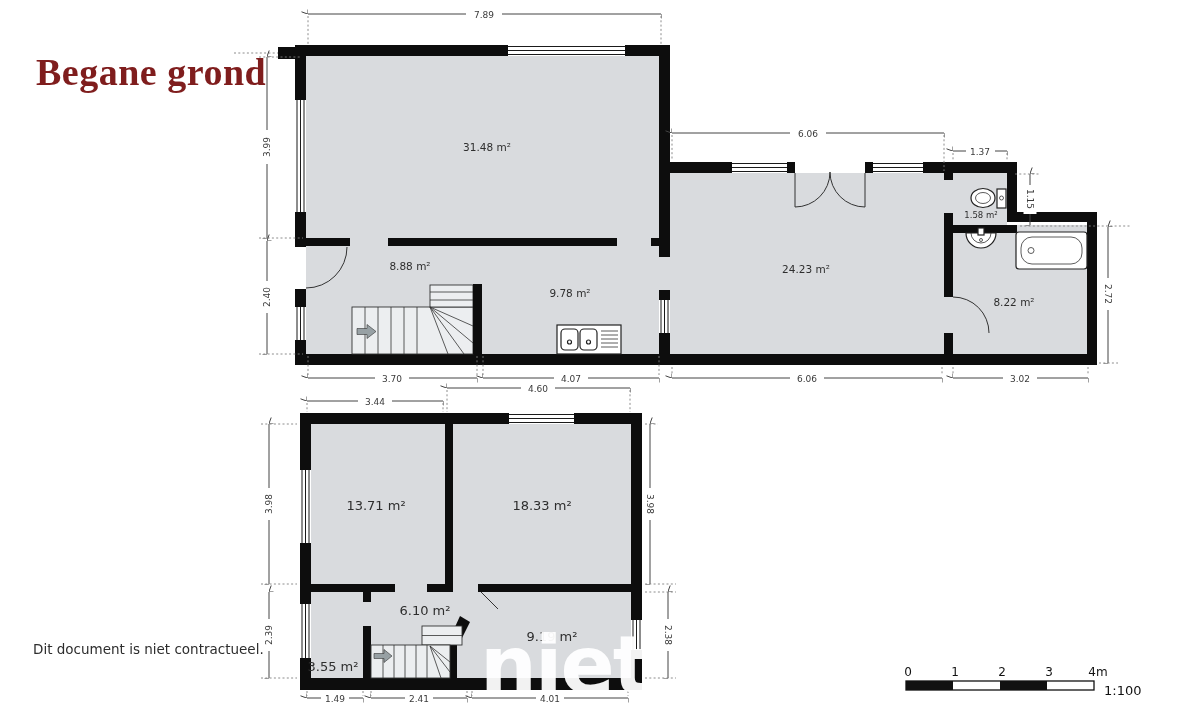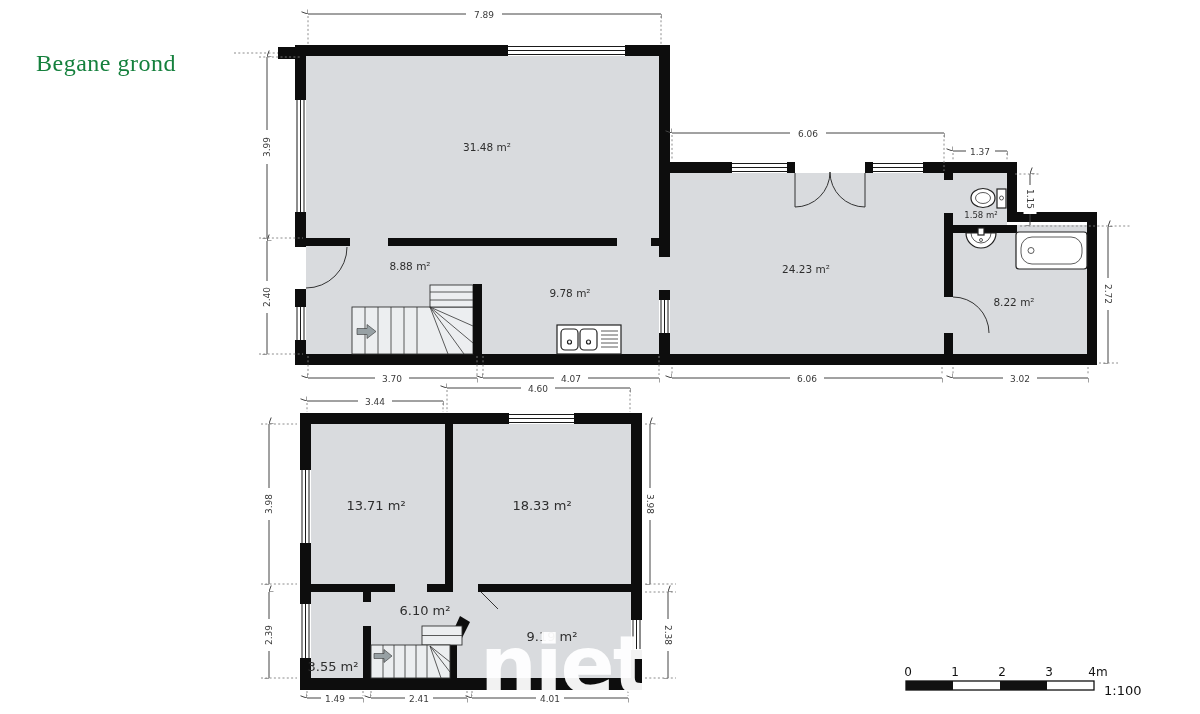--- a/index.html
+++ b/index.html
@@ -1,19 +1,19 @@
 <!DOCTYPE html>
 <html><head>
 <meta charset="utf-8">
 <style>
   html,body{margin:0;padding:0;background:#fff;}
   .canvas{position:relative;width:1200px;height:714px;background:#ffffff;overflow:hidden;
           font-family:"DejaVu Sans",sans-serif;}
   .floor-title{position:absolute;font-family:"Liberation Serif","DejaVu Serif",serif;
-               font-size:24px;color:#15803d;letter-spacing:.5px;}
+               font-size:38px;color:#7f1d1d;letter-spacing:.5px;font-weight:bold;}
   #title-ground{left:36px;top:50px;}
   #title-first{left:25px;top:408px;}
   .disclaimer{position:absolute;left:33px;top:641px;font-size:13.5px;color:#2d2d2d;}
   .watermark{position:absolute;left:480px;top:626px;font-size:80px;font-weight:bold;
              color:rgba(255,255,255,.95);letter-spacing:-2px;line-height:1;z-index:5;}
   svg{position:absolute;left:0;top:0;z-index:1;}
   .wall{fill:#0d0d0d;}
   .floor{fill:#d9dbde;}
   .win{fill:#ffffff;}
   .winl{stroke:#1a1a1a;stroke-width:1;}
@@ -401,15 +401,16 @@
     <text class="scl" x="1049" y="676">3</text>
     <text class="scl" x="1098" y="676">4m</text>
     <rect x="906" y="681" width="188" height="9" fill="#ffffff" stroke="#111" stroke-width="1.3"></rect>
     <rect x="906" y="681" width="47" height="9" fill="#111"></rect>
     <rect x="1000" y="681" width="47" height="9" fill="#111"></rect>
     <text class="sclr" x="1104" y="695">1:100</text>
   </g>
 </svg>
 
 <div class="floor-title" id="title-ground">Begane grond</div>
+<div class="disclaimer">Dit document is niet contractueel.</div>
 <div class="watermark">niet</div>
 
 </div>
 
 </body></html>

